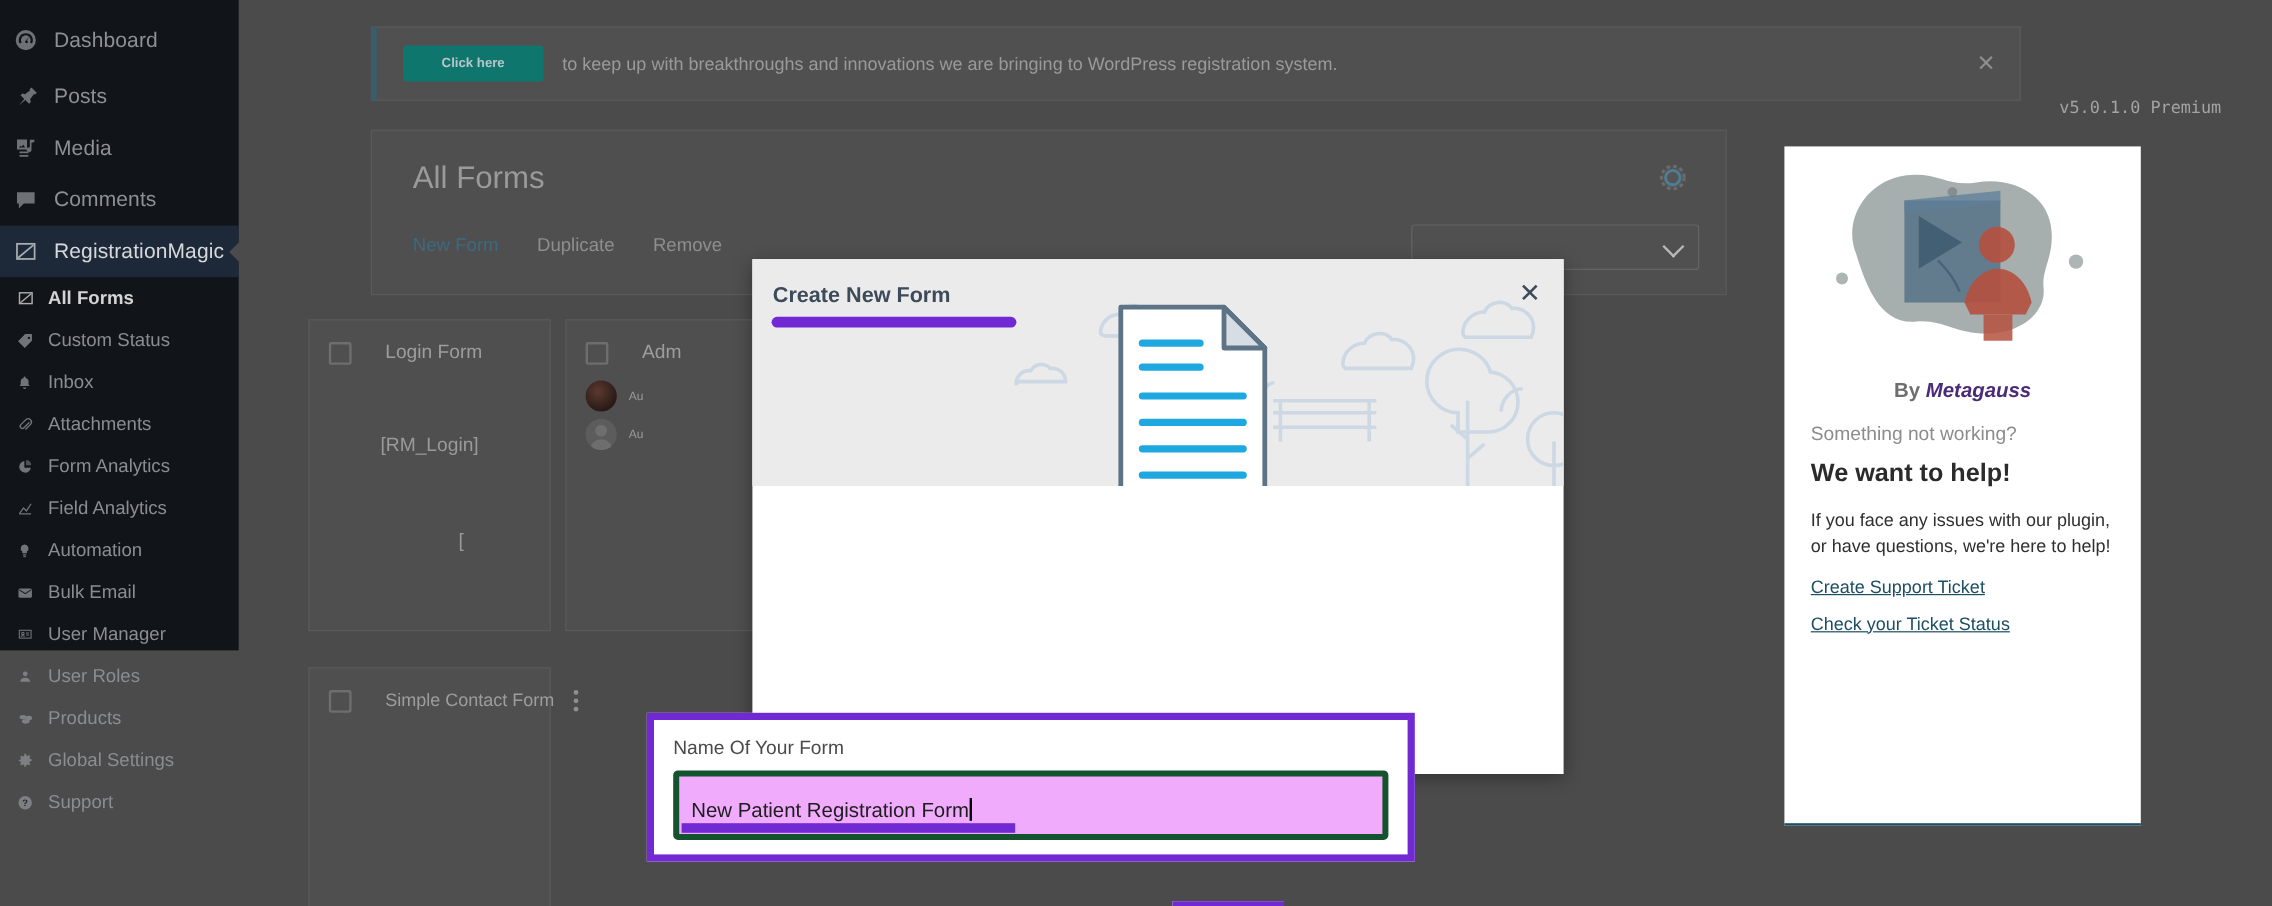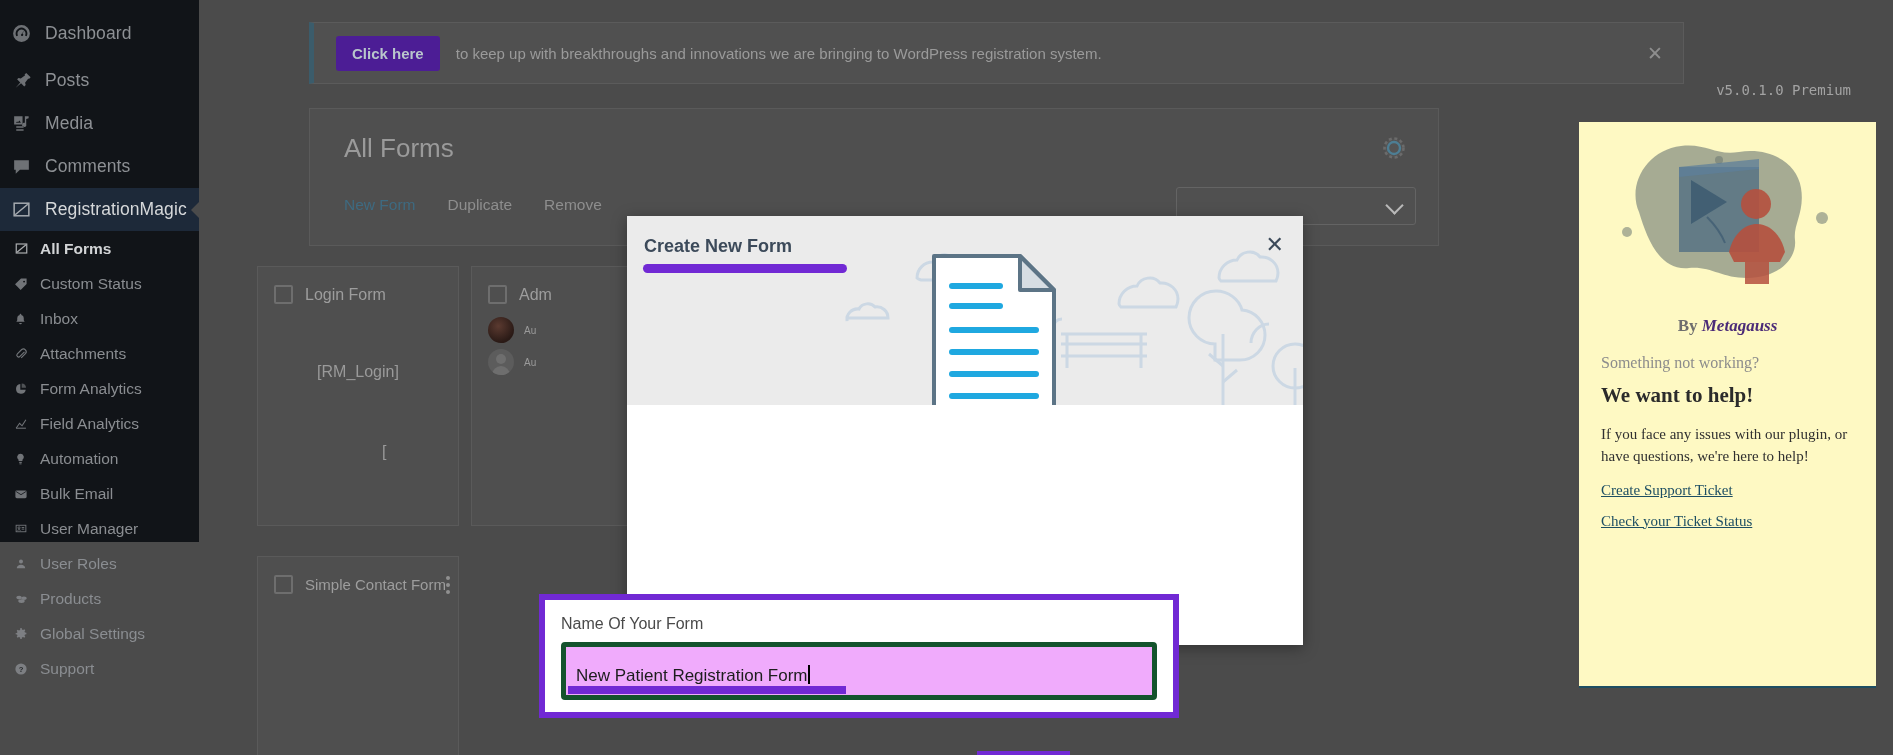--- a/index.html
+++ b/index.html
@@ -57,23 +57,23 @@
   .notice {
     position: absolute; left: 110px; top: 22px;
     width: 1375px; height: 62px;
     background: #505050;
     border: 1px solid #5b5b5b;
     border-left: 5px solid #3b5c6b;
     display: flex; align-items: center;
   }
   .notice-btn {
     margin-left: 22px;
-    background: #4c1d95; color: #b9c6cc;
-    font-size: 15px; font-weight: bold;
-    padding: 9px 16px; border-radius: 3px;
+    background: #0f766e; color: #b9c6cc;
+    font-size: 11px; font-weight: bold;
+    padding: 9px 32px; border-radius: 3px;
     white-space: nowrap;
   }
   .notice-text { margin-left: 16px; font-size: 15px; color: #9a9a9a; }
   .notice-x {
     position: absolute; right: 20px; top: 50%; transform: translateY(-50%);
     font-size: 19px; color: #8e8e8e;
   }
 
   .version {
     position: absolute; right: 42px; top: 82px;
@@ -109,21 +109,21 @@
     width: 13px; height: 13px;
     border-right: 2px solid #b9b9b9; border-bottom: 2px solid #b9b9b9;
     transform: rotate(45deg);
   }
 
   
   .card {
     position: absolute;
     background: #4f4f4f; border: 1px solid #5a5a5a;
   }
-  .card-head { display: flex; align-items: center; padding: 18px 16px 0 16px; }
+  .card-head { display: flex; padding: 18px 16px 0 16px; gap: 16px; }
   .cb {
     width: 19px; height: 19px; border: 2px solid #6e6e6e;
     border-radius: 2px; margin-right: 12px; flex: none;
   }
   .card-name { font-size: 16px; color: #9d9d9d; white-space: nowrap; }
   .kebab { margin-left: auto; display: flex; flex-direction: column; gap: 3px; }
   .kebab i { width: 4px; height: 4px; background: #909090; border-radius: 50%; display: block; }
   .shortcode {
     position: absolute; left: 0; right: 0; top: 96px;
     text-align: center; font-size: 16px; color: #9a9a9a;
@@ -132,24 +132,23 @@
   .author-row { display: flex; align-items: center; height: 32px; }
   .avatar { width: 26px; height: 26px; border-radius: 50%; margin-right: 10px; flex:none; overflow:hidden; }
   .avatar.a1 { background: radial-gradient(circle at 40% 35%, #5b3a30 0%, #2a1a16 70%); }
   .avatar.a2 { background: #5c5c5c; position: relative; }
   .avatar.a2::before { content:""; position:absolute; left:8px; top:5px; width:10px;height:10px;border-radius:50%;background:#6e6e6e;}
   .avatar.a2::after  { content:""; position:absolute; left:4px; top:17px; width:18px;height:12px;border-radius:9px 9px 0 0;background:#6e6e6e;}
   .author-name { font-size: 10px; color: #9a9a9a; }
 
   
   .support {
-    position: absolute; left: 1380px; top: 122px;
+    position: absolute; left: 1288px; top: 122px;
     width: 297px; height: 566px;
-    background: #fef9c3;
-    font-family: Liberation Serif, serif;
+    background: #ffffff;
   }
   .support-illus { position: relative; width: 100%; height: 200px; }
   .byline { text-align: center; font-size: 17px; color: #6e6e6e; margin-top: -6px; font-weight: bold; }
   .byline b { color: #4b2b78; font-style: italic; }
   .support-body { padding: 18px 22px 0 22px; }
   .sup-sub { font-size: 16px; color: #8c8c8c; }
   .sup-title { font-size: 21px; font-weight: bold; color: #2b2b2b; margin: 11px 0 16px 0; }
   .sup-para { font-size: 15px; color: #303030; line-height: 1.45; }
   .sup-link { display: block; margin-top: 14px; font-size: 15px; color: #1d4e63; text-decoration: underline; }
   .sup-rule { position: absolute; left: 0; bottom: 0; width: 100%; border-top: 2px solid #1d4e63; }

